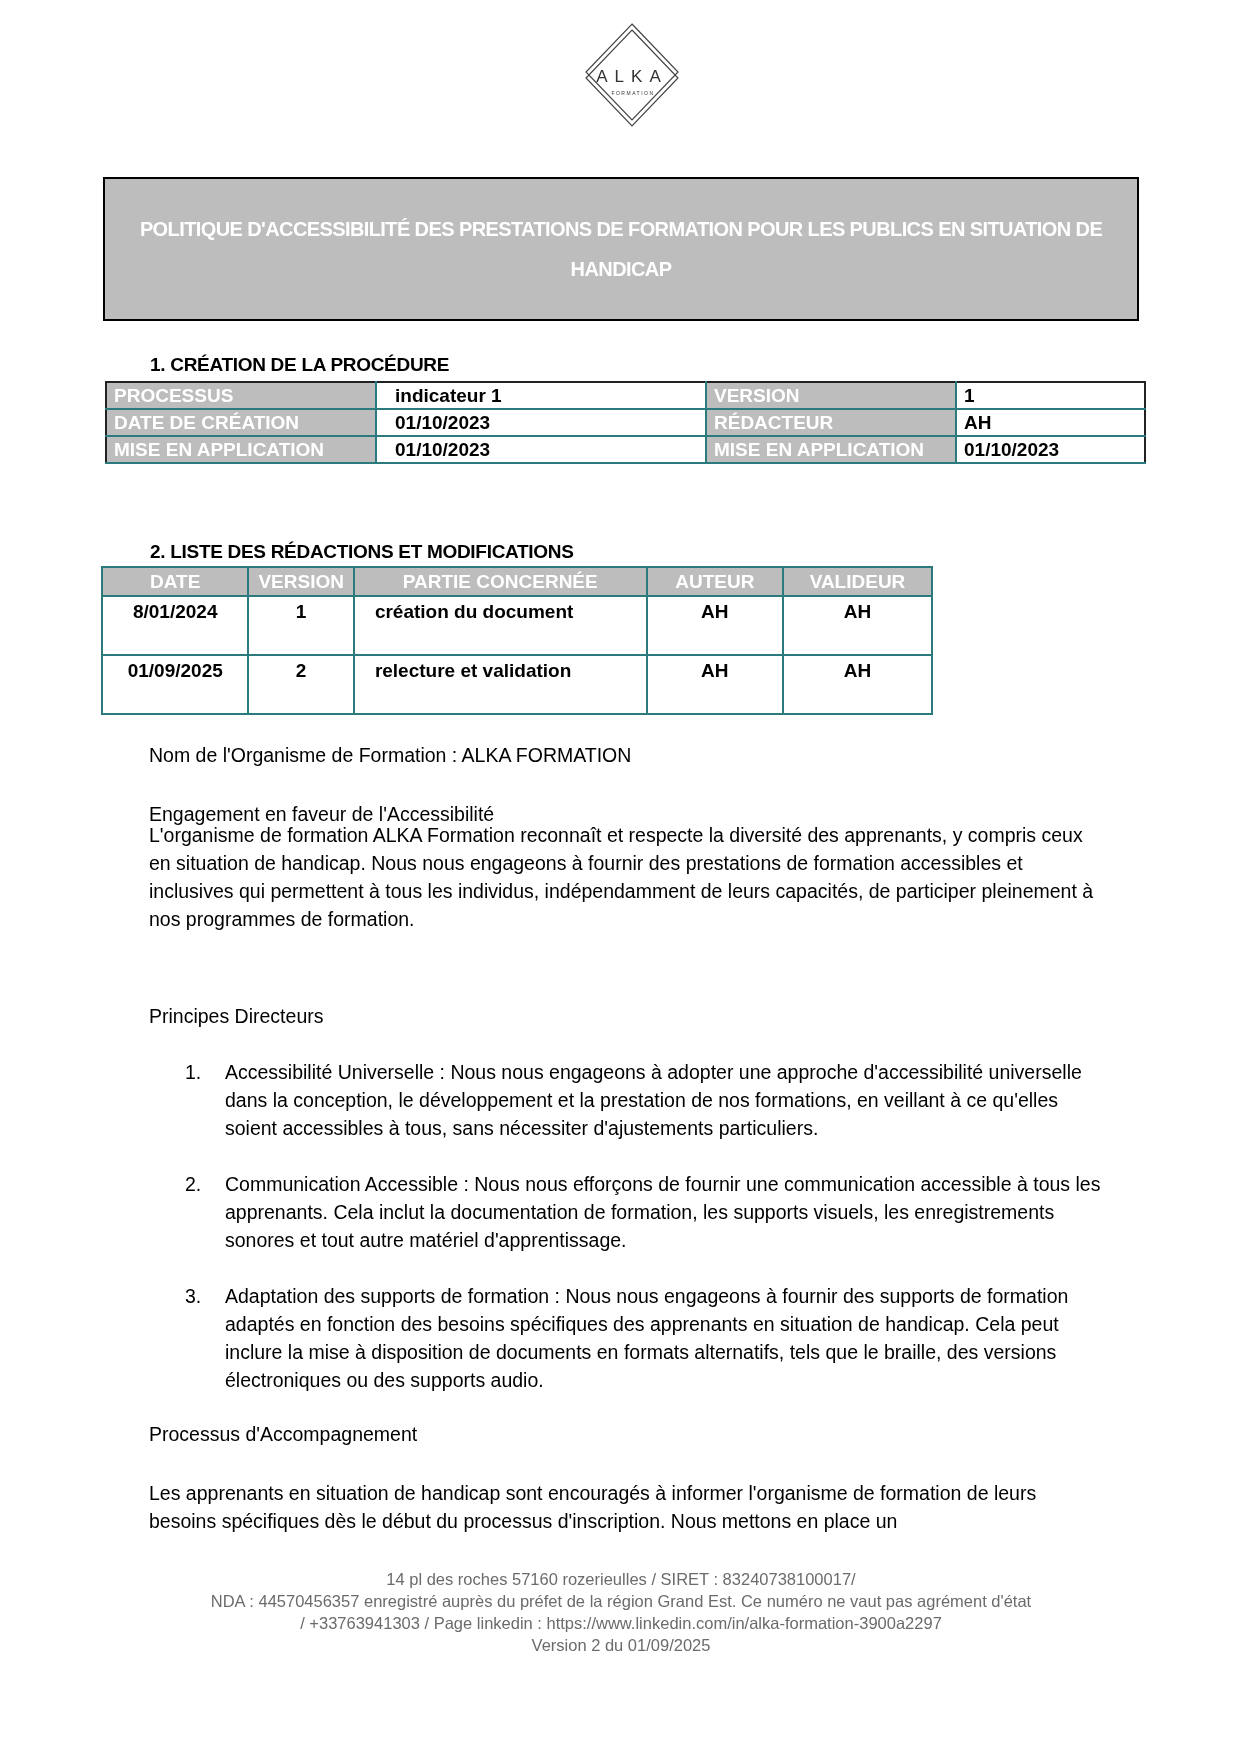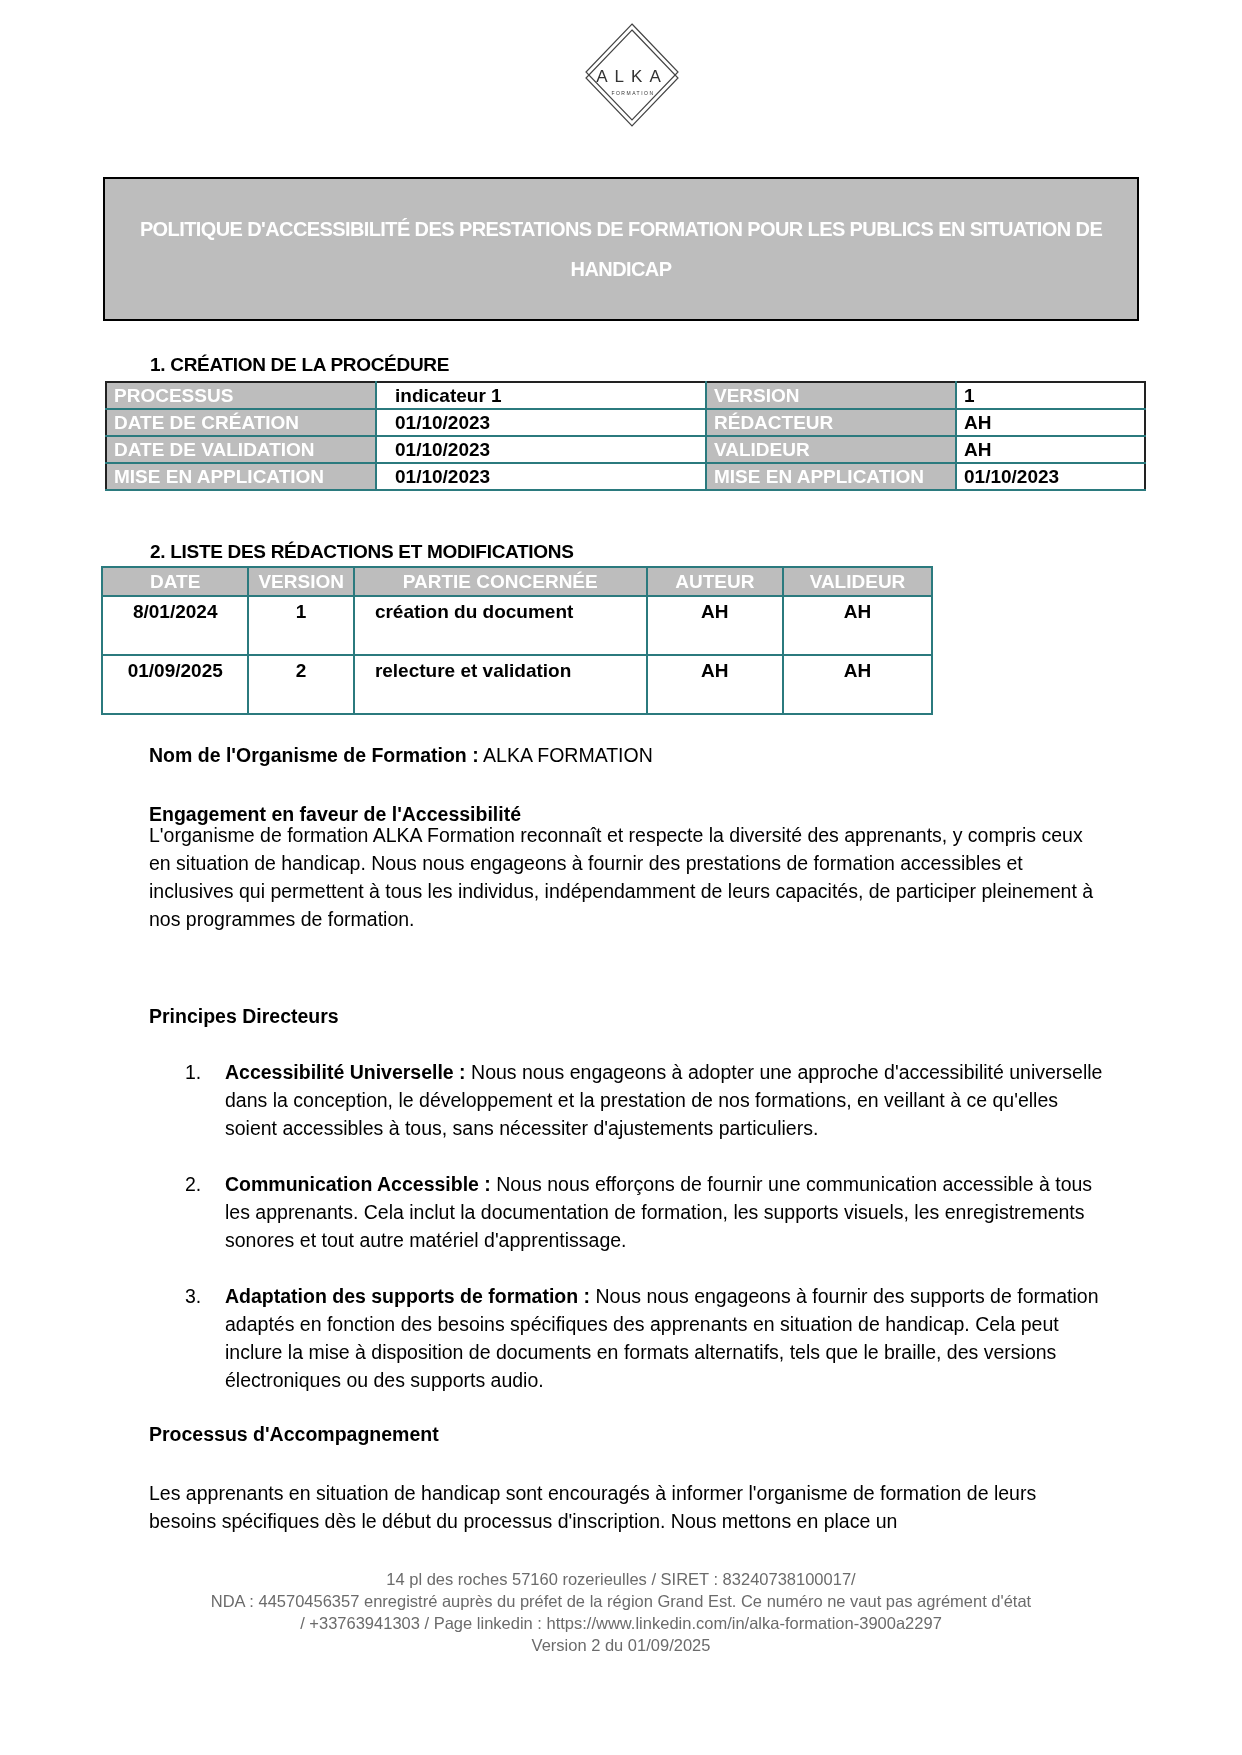--- a/index.html
+++ b/index.html
@@ -20,21 +20,21 @@
   .t1 td.val { background:#fff; font-weight:bold; color:#000; }
   .t1 td.c1 { width:270px; } .t1 td.c2 { width:330px; border-left:2px solid #2b7a7e; padding-left:18px; }
   .t1 td.c3 { width:250px; border-left:2px solid #2b7a7e; } .t1 td.c4 { border-left:2px solid #2b7a7e; }
   .t2 { left:101px; top:566px; width:832px; border:2px solid #2b7a7e; }
   .t2 th { background:#bdbdbd; color:#fff; font-size:19px; font-weight:bold; height:27px;
            border:2px solid #2b7a7e; padding:0; }
   .t2 td { border:2px solid #2b7a7e; font-size:19px; font-weight:bold; height:52px; vertical-align:top;
            padding-top:4px; text-align:center; }
   .t2 td.part { text-align:left; padding-left:20px; }
   .body-text { position:absolute; left:149px; width:945px; font-size:19.5px; line-height:28px; }
-  .h { font-weight:bold; }
+  .h { font-weight:normal; }
   .list { position:absolute; left:185px; width:920px; font-size:19.5px; line-height:28px; }
   .list .item { display:flex; }
   .list .num { width:40px; flex:none; }
   .footer { position:absolute; left:0; width:1242px; top:1568px; text-align:center;
             color:#6b6b6b; font-size:16.5px; line-height:22px; }
 </style>
 </head>
 <body>
 
 <div class="logo">
@@ -56,26 +56,20 @@
       <tr>
         <td class="lab c1">PROCESSUS</td>
         <td class="val c2">indicateur 1</td>
         <td class="lab c3">VERSION</td>
         <td class="val c4">1</td>
       </tr>
       <tr>
         <td class="lab c1">DATE DE CRÉATION</td>
         <td class="val c2">01/10/2023</td>
         <td class="lab c3">RÉDACTEUR</td>
-        <td class="val c4">AH</td>
-      </tr>
-      <tr>
-        <td class="lab c1">DATE DE VALIDATION</td>
-        <td class="val c2">01/10/2023</td>
-        <td class="lab c3">VALIDEUR</td>
         <td class="val c4">AH</td>
       </tr>
       <tr>
         <td class="lab c1">MISE EN APPLICATION</td>
         <td class="val c2">01/10/2023</td>
         <td class="lab c3">MISE EN APPLICATION</td>
         <td class="val c4">01/10/2023</td>
       </tr>
     </tbody>
 </table>

